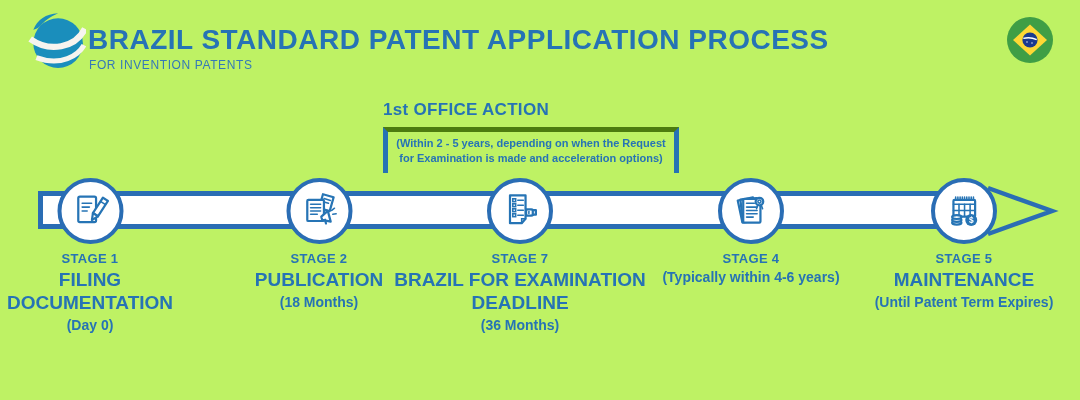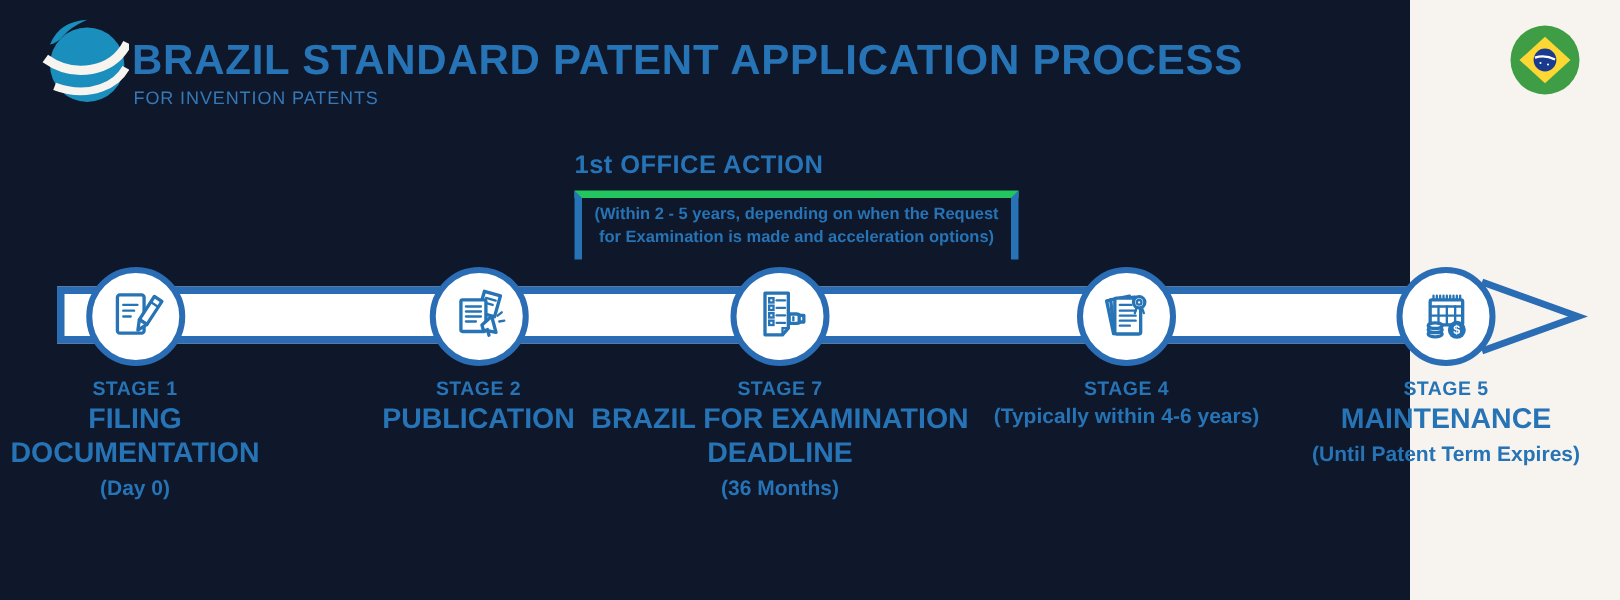--- a/index.html
+++ b/index.html
@@ -1,32 +1,32 @@
 <!DOCTYPE html>
 <html><head>
 <meta charset="utf-8">
 <style>
   html,body{margin:0;padding:0;}
   body{width:1080px;height:400px;overflow:hidden;background:#f7f4ef;
        font-family:"Liberation Sans","DejaVu Sans",sans-serif;}
-  .canvas{position:relative;width:940px;height:400px;background:#0f172a;text-decoration:underline;}
+  .canvas{position:relative;width:1080px;height:400px;background:#bef264;text-decoration:underline;}
 
   
   .logo{position:absolute;left:24px;top:8px;width:62px;height:62px;}
   .title{position:absolute;left:88px;top:24px;font-size:28px;font-weight:700;
          color:#2673b5;letter-spacing:.5px;white-space:nowrap;}
   .subtitle{position:absolute;left:89px;top:58px;font-size:12px;font-weight:400;
             color:#3479b8;letter-spacing:.6px;white-space:nowrap;}
   .flag{position:absolute;left:1006px;top:16px;width:48px;height:48px;}
 
   
   .oa-title{position:absolute;left:383px;top:100px;width:296px;
             font-size:17px;font-weight:700;color:#2673b5;letter-spacing:.3px;}
   .bracket{position:absolute;left:383px;top:127px;width:296px;height:46px;
-           border-top:5px solid #22c55e;border-left:5px solid #2673b5;
+           border-top:5px solid #4d7c0f;border-left:5px solid #2673b5;
            border-right:5px solid #2673b5;box-sizing:border-box;}
   .bracket-note{margin:4px 6px 0 6px;text-align:center;font-size:11px;font-weight:700;
                 line-height:1.35;color:#2673b5;}
 
   
   .band{position:absolute;left:38px;top:191px;width:918px;height:38px;
         background:#ffffff;border:5px solid #2a6db4;box-sizing:border-box;z-index:1;}
   .arrowhead{position:absolute;left:975px;top:178px;width:92px;height:66px;z-index:1;}
 
   .stage{position:absolute;top:178px;transform:translateX(-50%);text-align:center;z-index:2;}
@@ -114,20 +114,21 @@
         <g transform="rotate(-15 24 24)">
           <path class="icf" d="M20 22 L27 18.5 L27 28.5 L20 25 Z"></path>
           <line class="ic" x1="22.5" y1="25.5" x2="22.5" y2="29"></line>
         </g>
         <path class="ict" d="M29 17.5 L31.5 15.5"></path>
         <path class="ict" d="M30 21 L33 20.5"></path>
       </svg>
     </div>
     <div class="stage-label">STAGE 2</div>
     <div class="stage-title">PUBLICATION</div>
+    <div class="stage-sub">(18 Months)</div>
   </div>
 
   <div class="stage s3">
     <div class="circle">
       <svg viewBox="0 0 36 36">
         <path class="icf" d="M9 4 H23 V25 L19.5 29 H9 Z"></path>
         <path class="ict" d="M23 25 H19.5 V29"></path>
         <rect class="ict" x="11.5" y="7" width="2.6" height="2.6"></rect>
         <rect class="ict" x="11.5" y="11.5" width="2.6" height="2.6"></rect>
         <rect class="ict" x="11.5" y="16" width="2.6" height="2.6"></rect>

